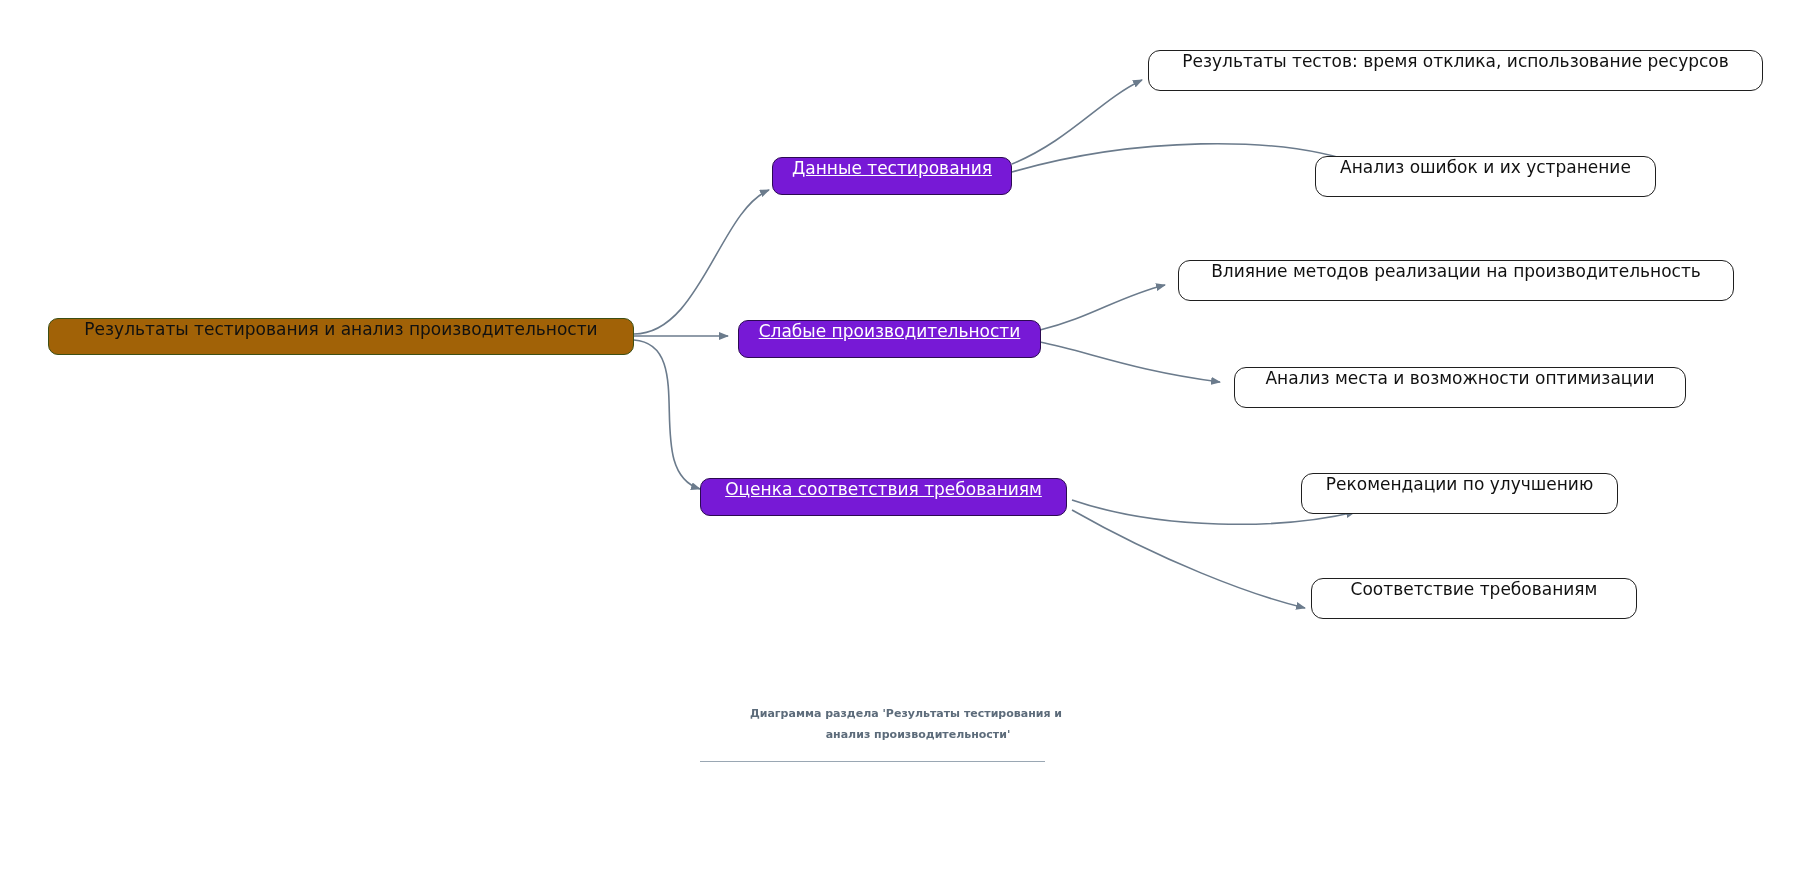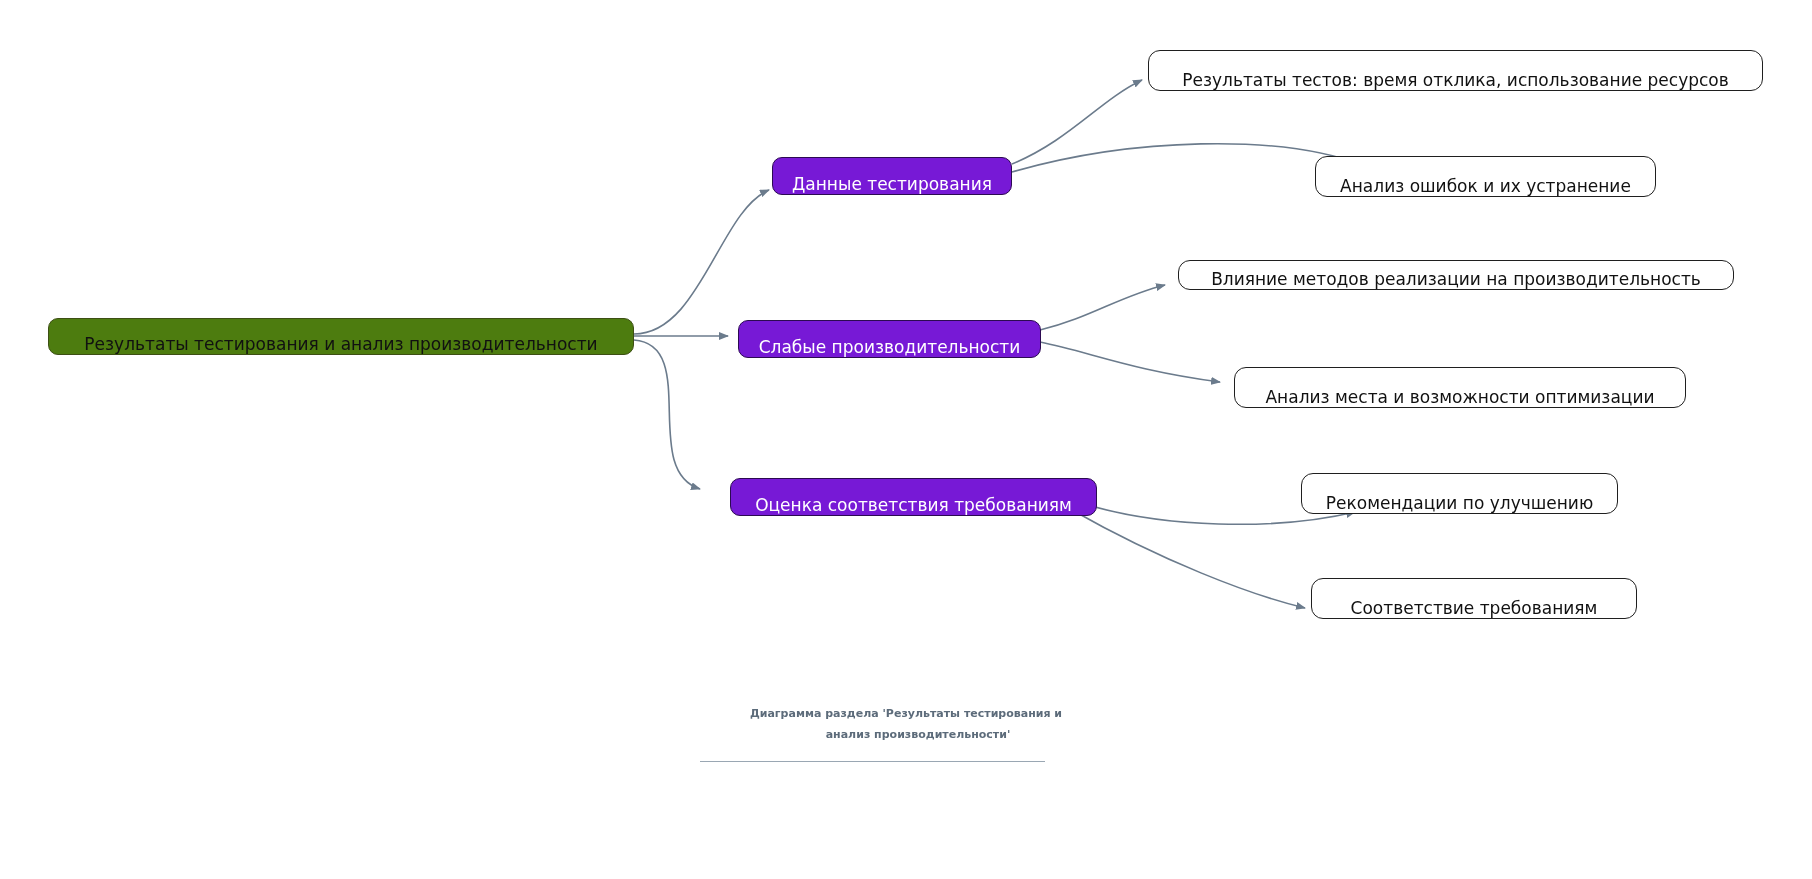--- a/index.html
+++ b/index.html
@@ -26,39 +26,40 @@
     left: 0;
     top: 0;
     width: 1812px;
     height: 879px;
     pointer-events: none;
   }
   .node {
     position: absolute;
     box-sizing: border-box;
     display: flex;
-    align-items: flex-end;
+    align-items: flex-start;
     justify-content: center;
     text-align: center;
     white-space: nowrap;
     border-radius: 10px;
     border: 1.4px solid #1f1f1f;
     font-size: 17px;
     line-height: 1.2;
     padding: 0 14px;
   }
   .node.root {
-    background: #4d7c0f;
+    background: #a16207;
     border-color: #3d4f14;
     color: #111111;
   }
   .node.branch {
     background: #7719d6;
     border-color: #2c0a52;
     color: #ffffff;
+    text-decoration: underline;
   }
   .node.leaf {
     background: #ffffff;
     border-color: #1f1f1f;
     color: #111111;
     border-radius: 12px;
   }
   .caption {
     position: absolute;
     width: 100%;
@@ -113,33 +114,33 @@
   </div>
 
   <div class="node branch" style="left:772px; top:157px; width:240px; height:38px;">
     <span>Данные тестирования</span>
   </div>
 
   <div class="node branch" style="left:738px; top:320px; width:303px; height:38px;">
     <span>Слабые производительности</span>
   </div>
 
-  <div class="node branch" style="left:730px; top:478px; width:367px; height:38px;">
+  <div class="node branch" style="left:700px; top:478px; width:367px; height:38px;">
     <span>Оценка соответствия требованиям</span>
   </div>
 
   <div class="node leaf" style="left:1148px; top:50px; width:615px; height:41px;">
     <span>Результаты тестов: время отклика, использование ресурсов</span>
   </div>
 
   <div class="node leaf" style="left:1287px; top:156px; width:341px; height:41px;margin-left:28px;">
     <span>Анализ ошибок и их устранение</span>
   </div>
 
-  <div class="node leaf" style="left:1178px; top:260px; width:556px; height:30px;">
+  <div class="node leaf" style="left:1178px; top:260px; width:556px; height:41px;">
     <span>Влияние методов реализации на производительность</span>
   </div>
 
   <div class="node leaf" style="left:1234px; top:367px; width:452px; height:41px;">
     <span>Анализ места и возможности оптимизации</span>
   </div>
 
   <div class="node leaf" style="left:1301px; top:473px; width:317px; height:41px;">
     <span>Рекомендации по улучшению</span>
   </div>

